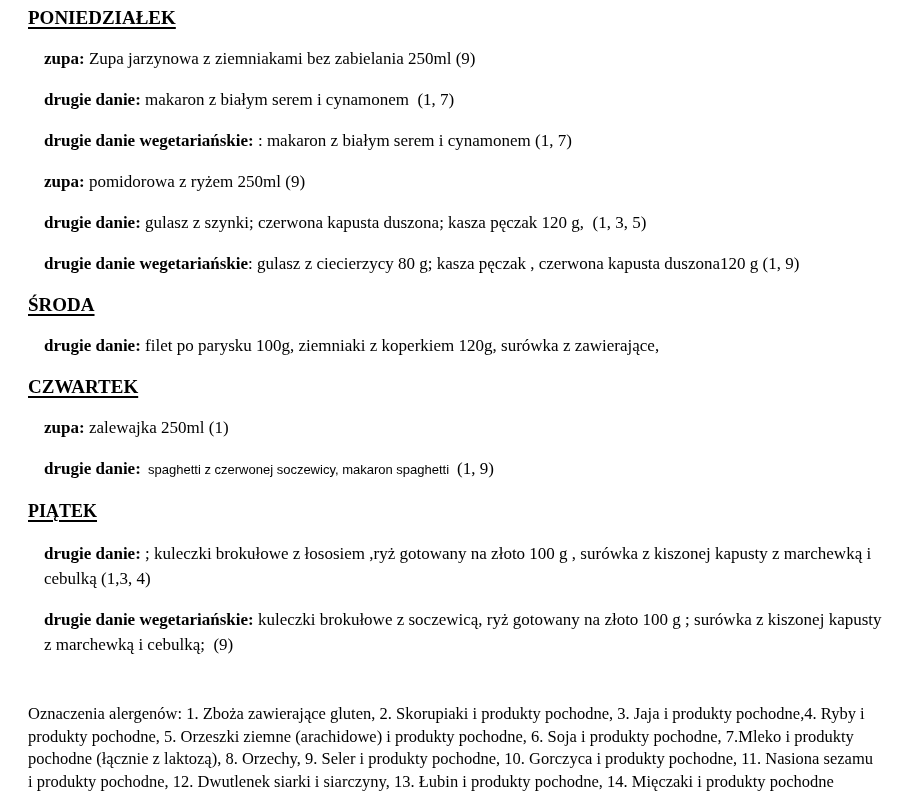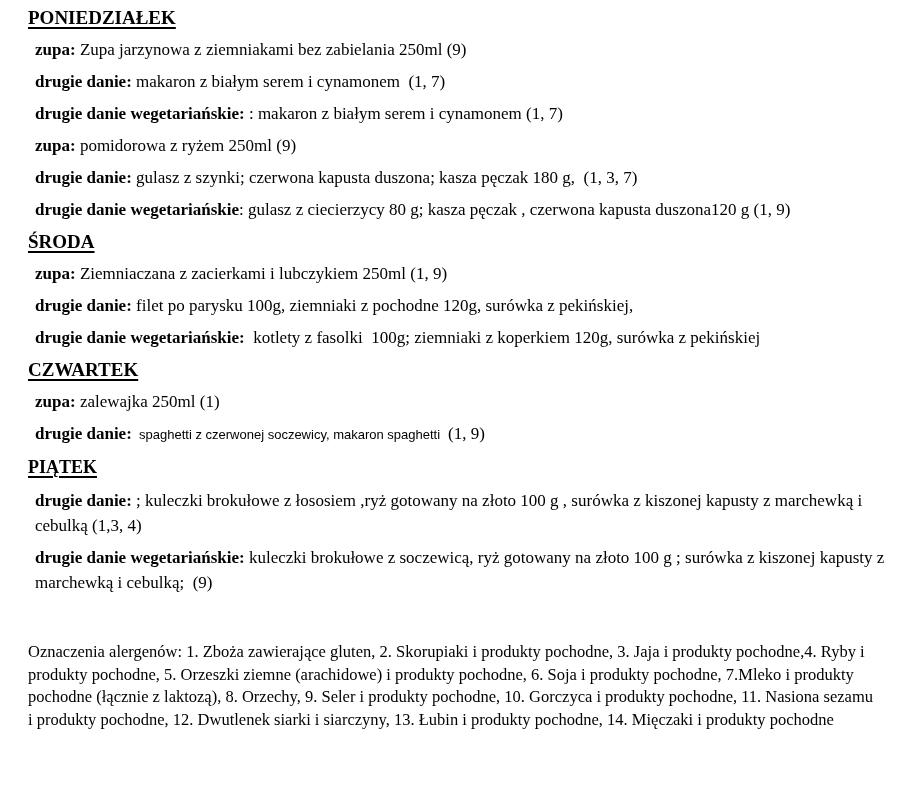--- a/index.html
+++ b/index.html
@@ -27,21 +27,21 @@
     text-decoration: underline;
     text-decoration-thickness: 2px;
     text-underline-offset: 3px;
     font-family: "Liberation Serif", serif;
   }
   .day-heading.big {
     font-size: 18px;
     line-height: 27px;
   }
   .menu-line {
-    margin: 7px;
+    margin: 16px;
     font-size: 17px;
     line-height: 25px;
     white-space: pre-wrap;
   }
   .lbl {
     font-weight: bold;
   }
   .sans {
     font-family: "Liberation Sans", sans-serif;
     font-size: 13px;
@@ -61,29 +61,27 @@
 
   <section>
     <h2 class="day-heading">PONIEDZIAŁEK</h2>
     <p class="menu-line"><b class="lbl">zupa:</b><span> Zupa jarzynowa z ziemniakami bez zabielania 250ml (9)</span></p>
     <p class="menu-line"><b class="lbl">drugie danie:</b><span> makaron z białym serem i cynamonem  (1, 7)</span></p>
     <p class="menu-line"><b class="lbl">drugie danie wegetariańskie:</b><span> : makaron z białym serem i cynamonem (1, 7)</span></p>
   </section>
 
   <section>
     <p class="menu-line"><b class="lbl">zupa:</b><span> pomidorowa z ryżem 250ml (9)</span></p>
-    <p class="menu-line"><b class="lbl">drugie danie:</b><span> gulasz z szynki; czerwona kapusta duszona; kasza pęczak 180 g,  (1, 3, 7)</span></p>
+    <p class="menu-line"><b class="lbl">drugie danie:</b><span> gulasz z szynki; czerwona kapusta duszona; kasza pęczak 120 g,  (1, 3, 5)</span></p>
     <p class="menu-line"><b class="lbl">drugie danie wegetariańskie</b><span>: gulasz z ciecierzycy 80 g; kasza pęczak , czerwona kapusta duszona120 g (1, 9)</span></p>
   </section>
 
   <section>
     <h2 class="day-heading">ŚRODA</h2>
-    <p class="menu-line"><b class="lbl">zupa:</b><span> Ziemniaczana z zacierkami i lubczykiem 250ml (1, 9)</span></p>
-    <p class="menu-line"><b class="lbl">drugie danie:</b><span> filet po parysku 100g, ziemniaki z pochodne 120g, surówka z pekińskiej,</span></p>
-    <p class="menu-line"><b class="lbl">drugie danie wegetariańskie:</b><span>  kotlety z fasolki  100g; ziemniaki z koperkiem 120g, surówka z pekińskiej</span></p>
+    <p class="menu-line"><b class="lbl">drugie danie:</b><span> filet po parysku 100g, ziemniaki z koperkiem 120g, surówka z zawierające,</span></p>
   </section>
 
   <section>
     <h2 class="day-heading">CZWARTEK</h2>
     <p class="menu-line"><b class="lbl">zupa:</b><span> zalewajka 250ml (1)</span></p>
     <p class="menu-line"><b class="lbl">drugie danie:</b><span class="sans">  spaghetti z czerwonej soczewicy, makaron spaghetti </span><span> (1, 9)</span></p>
   </section>
 
   <section>
     <h2 class="day-heading big">PIĄTEK</h2>

